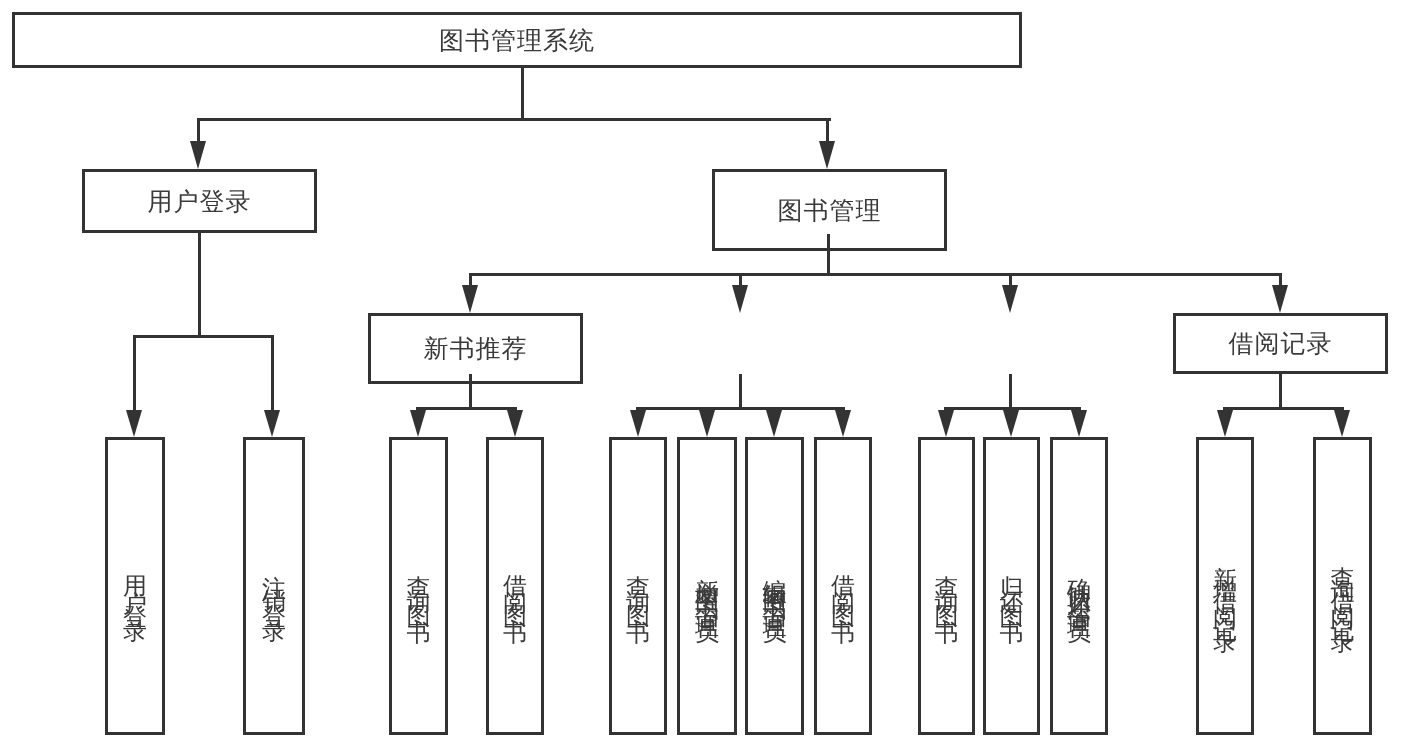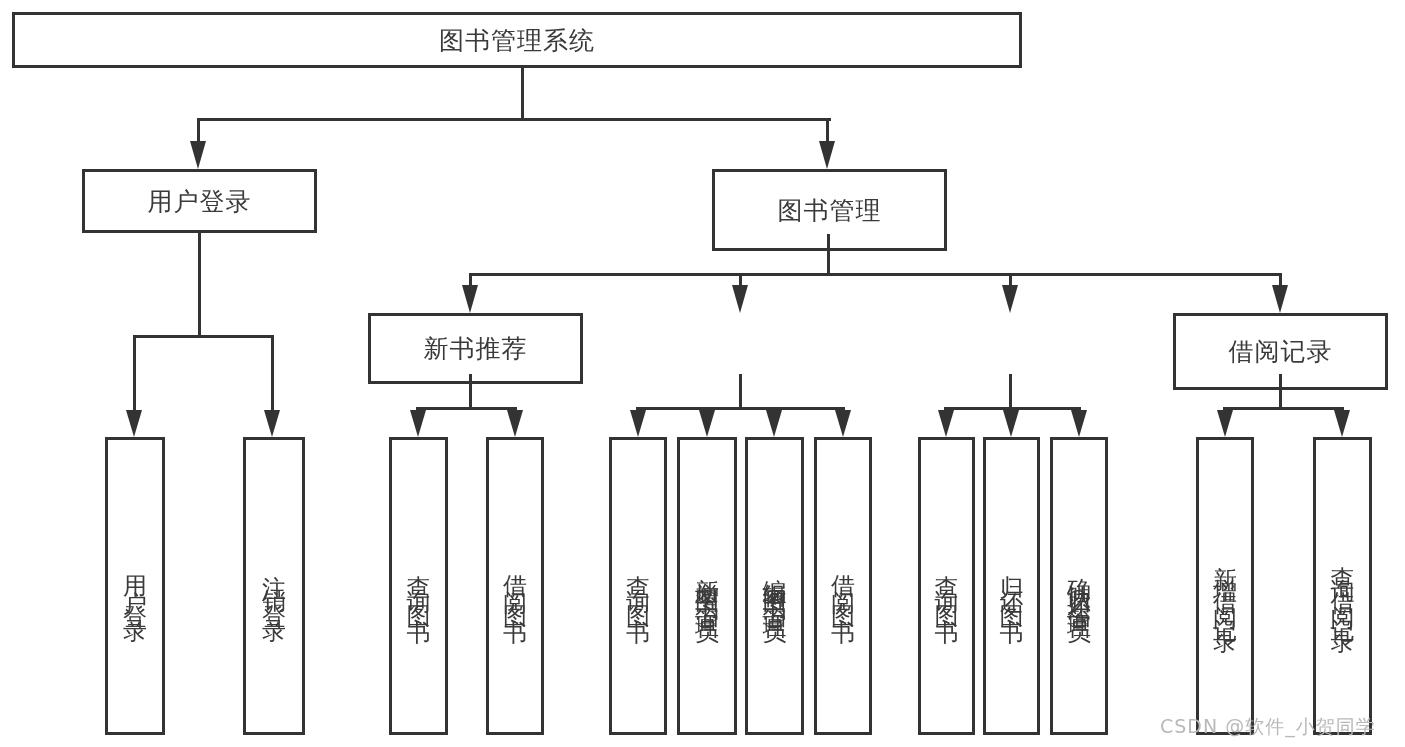--- a/index.html
+++ b/index.html
@@ -77,21 +77,21 @@
   <div class="line" style="left:1009px;top:276px;width:3px;height:9px;"></div>
   <div class="line" style="left:1279px;top:276px;width:3px;height:9px;"></div>
   <div class="arrow" style="left:462px;top:285px;"></div>
   <div class="arrow" style="left:732px;top:285px;"></div>
   <div class="arrow" style="left:1002px;top:285px;"></div>
   <div class="arrow" style="left:1272px;top:285px;"></div>
 
   <div class="node" style="left:345px;top:313px;width:215px;height:71px;margin-left:23px;">
     <span class="hlabel">新书推荐</span>
   </div>
-  <div class="node" style="left:1173px;top:313px;width:215px;height:77px;">
+  <div class="node" style="left:1173px;top:313px;width:215px;height:61px;">
     <span class="hlabel">借阅记录</span>
   </div>
 
   <div class="line" style="left:469px;top:374px;width:3px;height:33px;"></div>
   <div class="line" style="left:416px;top:407px;width:101px;height:3px;"></div>
   <div class="arrow small" style="left:410px;top:410px;"></div>
   <div class="arrow small" style="left:507px;top:410px;"></div>
 
   <div class="line" style="left:739px;top:374px;width:3px;height:33px;"></div>
   <div class="line" style="left:636px;top:407px;width:209px;height:3px;"></div>
@@ -148,15 +148,14 @@
     <span class="vlabel ls6">确认归还（管理员）</span>
   </div>
 
   <div class="node" style="left:1196px;top:437px;width:58px;height:298px;">
     <span class="vlabel ls13">新增借阅记录</span>
   </div>
   <div class="node" style="left:1313px;top:437px;width:59px;height:298px;">
     <span class="vlabel ls13">查询借阅记录</span>
   </div>
 
-  <div class="watermark">CSDN @软件_小贺同学</div>
 
 </div>
 
 </body></html>

